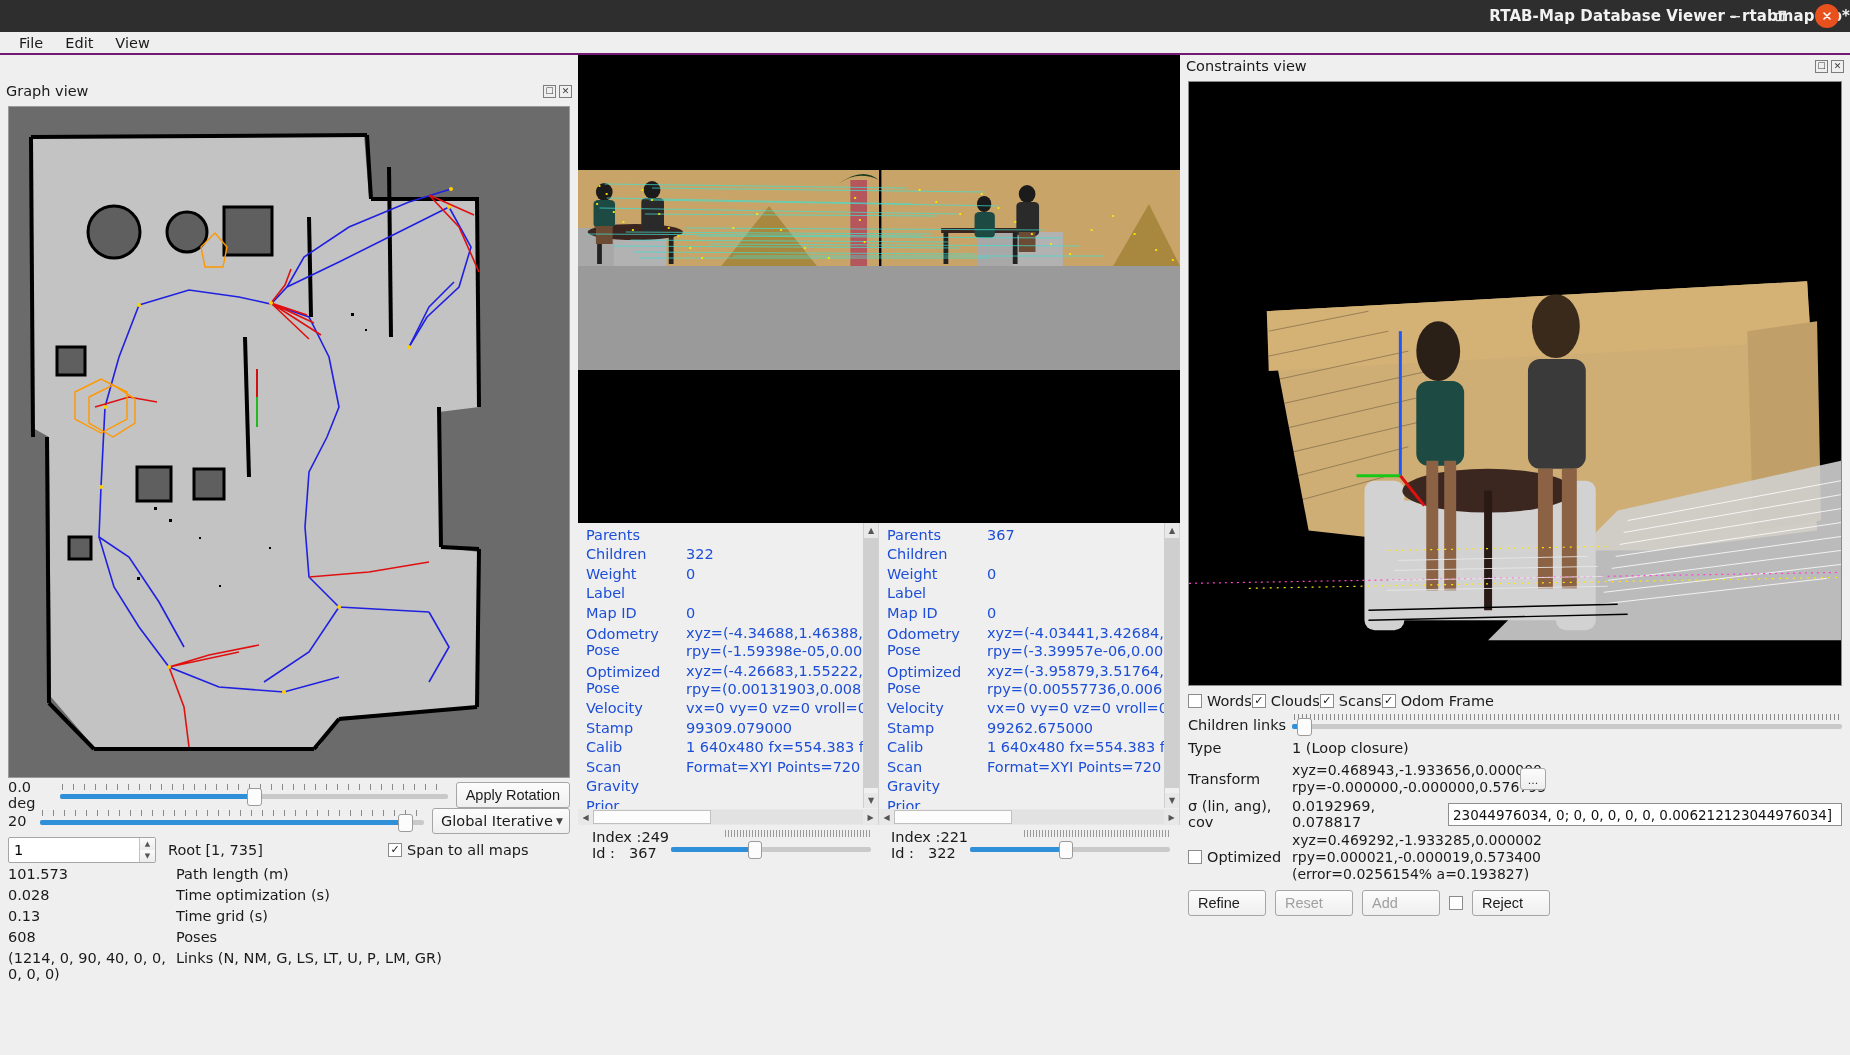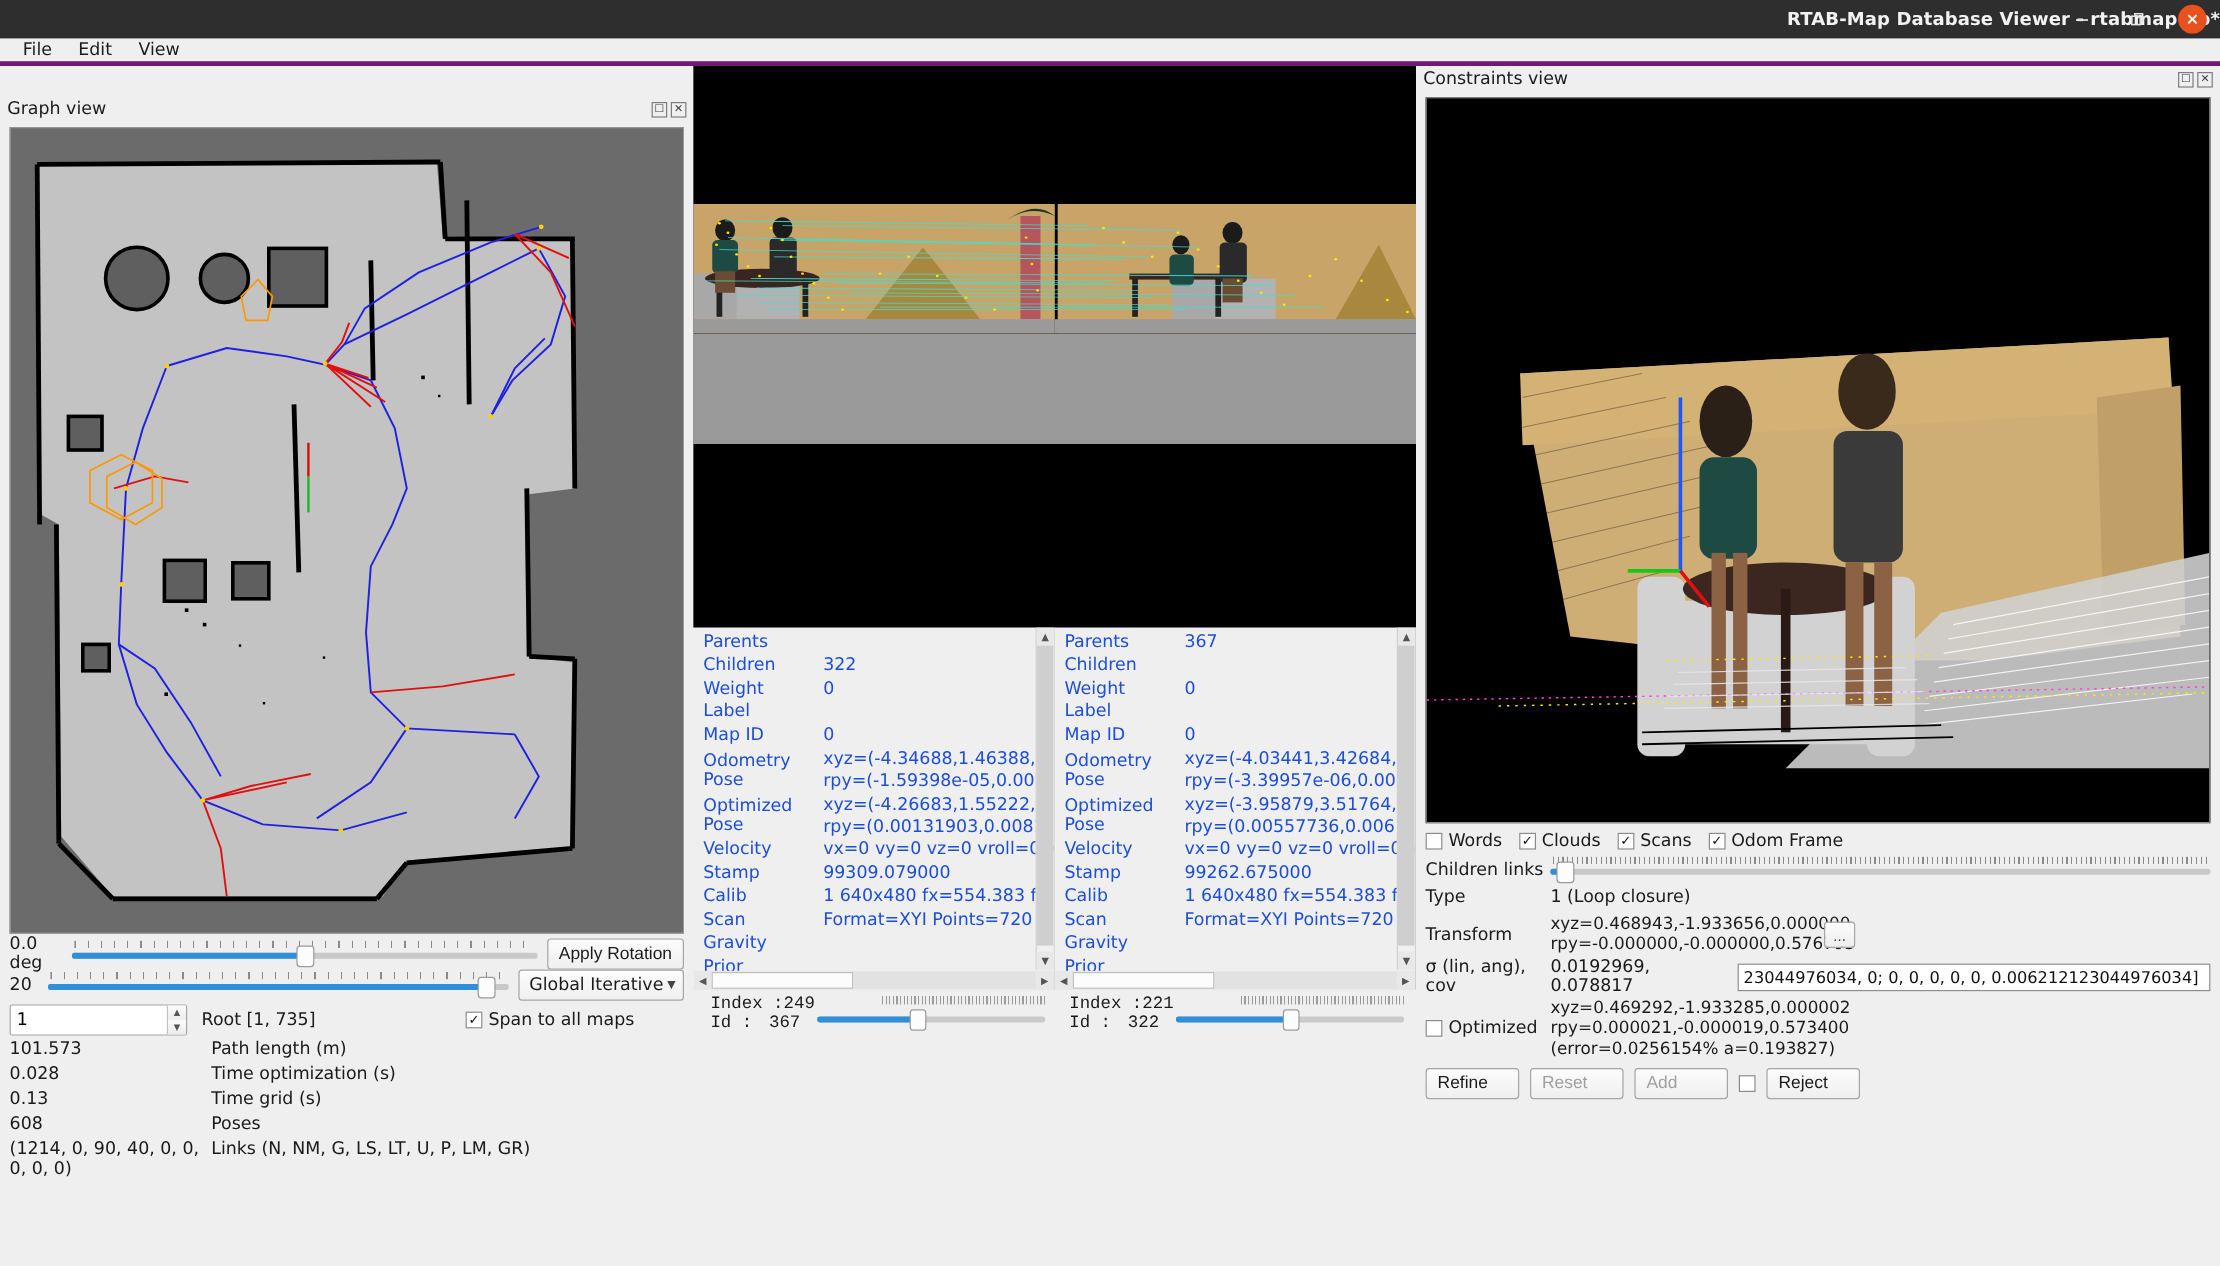--- a/index.html
+++ b/index.html
@@ -28,21 +28,21 @@
   .wbtn.close { }
   .closecircle {
     width: 24px; height: 24px; border-radius: 50%; background: #e8501e;
     display: flex; align-items: center; justify-content: center;
     color: #fff; font-size: 14px; line-height: 1;
   }
 
   
   #menubar {
     height: 23px; background: #efefef; display: flex; align-items: center;
-    padding-left: 8px; border-bottom: 4px solid #701a75;
+    padding-left: 8px; border-bottom: 2px solid #701a75;
   }
   #menubar .mi { padding: 2px 11px; font-size: 14.5px; color: #1a1a1a; }
 
   
   #main { display: flex; height: 1000px; width: 1850px; background: #efefef; }
 
   .panel-title {
     height: 22px; display: flex; align-items: center;
     font-size: 14.5px; color: #1a1a1a; padding-left: 6px; background: #efefef;
   }
@@ -159,21 +159,21 @@
   .hscroll {
     position: absolute; left: 0; right: 0; bottom: 0; height: 16px;
     background: #e8e8e8; display: flex; align-items: center;
   }
   .hscroll .a { width: 15px; text-align: center; font-size: 8px; color: #555; }
   .hscroll .track { flex: 1; height: 14px; background: #e2e2e2; position: relative; }
   .hscroll .thumb { position: absolute; top: 0; left: 0; height: 14px; width: 118px; background: #fcfcfc; border: 1px solid #c0c0c0; }
 
   #center-bottom { height: 38px; display: flex; padding: 4px 2px 0 2px; }
   .idxblock { width: 50%; display: flex; align-items: flex-start; padding-left: 12px; position: relative; }
-  .idxlabels { font-size: 14.5px; color: #1a1a1a; line-height: 16px; font-family: Liberation Mono, monospace; }
+  .idxlabels { font-size: 14.5px; color: #1a1a1a; line-height: 16px; }
   .idxslider { position: relative; flex: 1; margin-left: 2px; height: 34px; }
   .idxslider .ticks {
     position: absolute; top: 1px; left: 54px; right: 8px; height: 7px;
     background-image: repeating-linear-gradient(to right,#9a9a9a 0 1px,transparent 1px 3px);
   }
   .idxslider .groove { position: absolute; top: 18px; left: 0; right: 8px; height: 5px; background: #cacaca; border-radius: 2px; }
   .idxslider .fill { position: absolute; top: 18px; left: 0; height: 5px; background: #2f8fd8; border-radius: 2px; }
   .idxslider .handle { position: absolute; top: 12px; width: 14px; height: 18px; background: #fcfcfc; border: 1px solid #9b9b9b; border-radius: 3px; }
 
   
@@ -806,21 +806,21 @@
         </g>
         <g stroke="#000" stroke-width="1.5">
           <line x1="180" y1="530" x2="430" y2="524"></line>
             <line x1="180" y1="540" x2="440" y2="534"></line>
         </g>
       </svg>
     </div>
 
     <div id="right-controls">
 
-      <div class="rrow" style="gap:14px; height:24px">
+      <div class="rrow" style="height:24px">
         <div class="chk">
           <span class="chkbox"></span>
           <span>Words</span>
         </div>
         <div class="chk">
           <span class="chkbox">✓</span>
           <span>Clouds</span>
         </div>
         <div class="chk">
           <span class="chkbox">✓</span>

